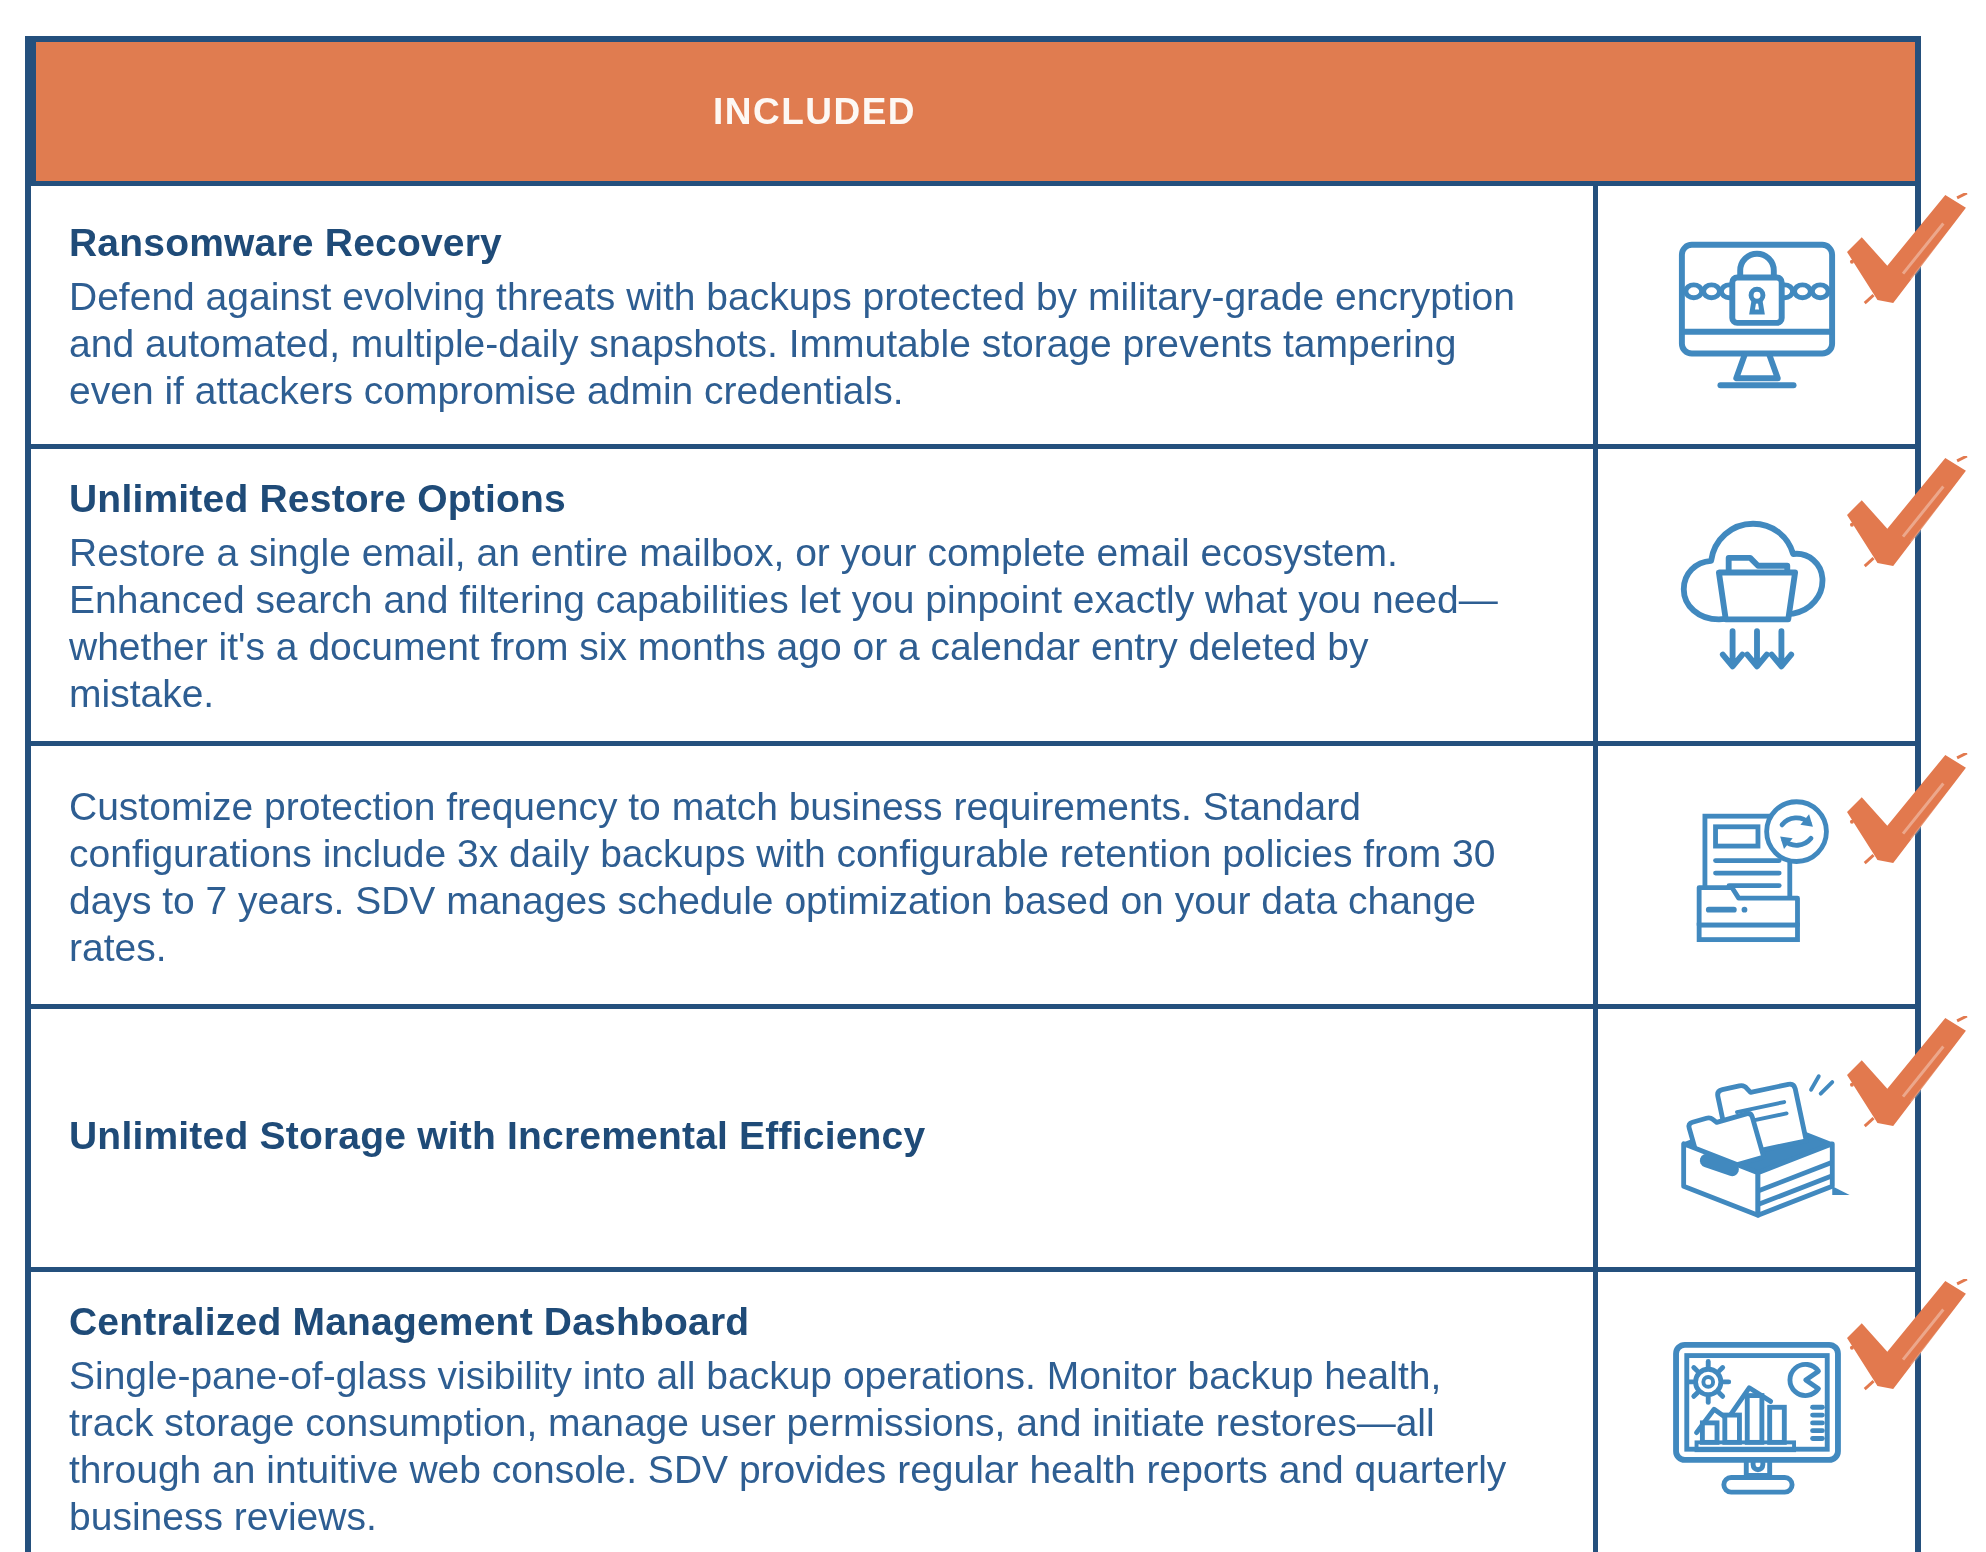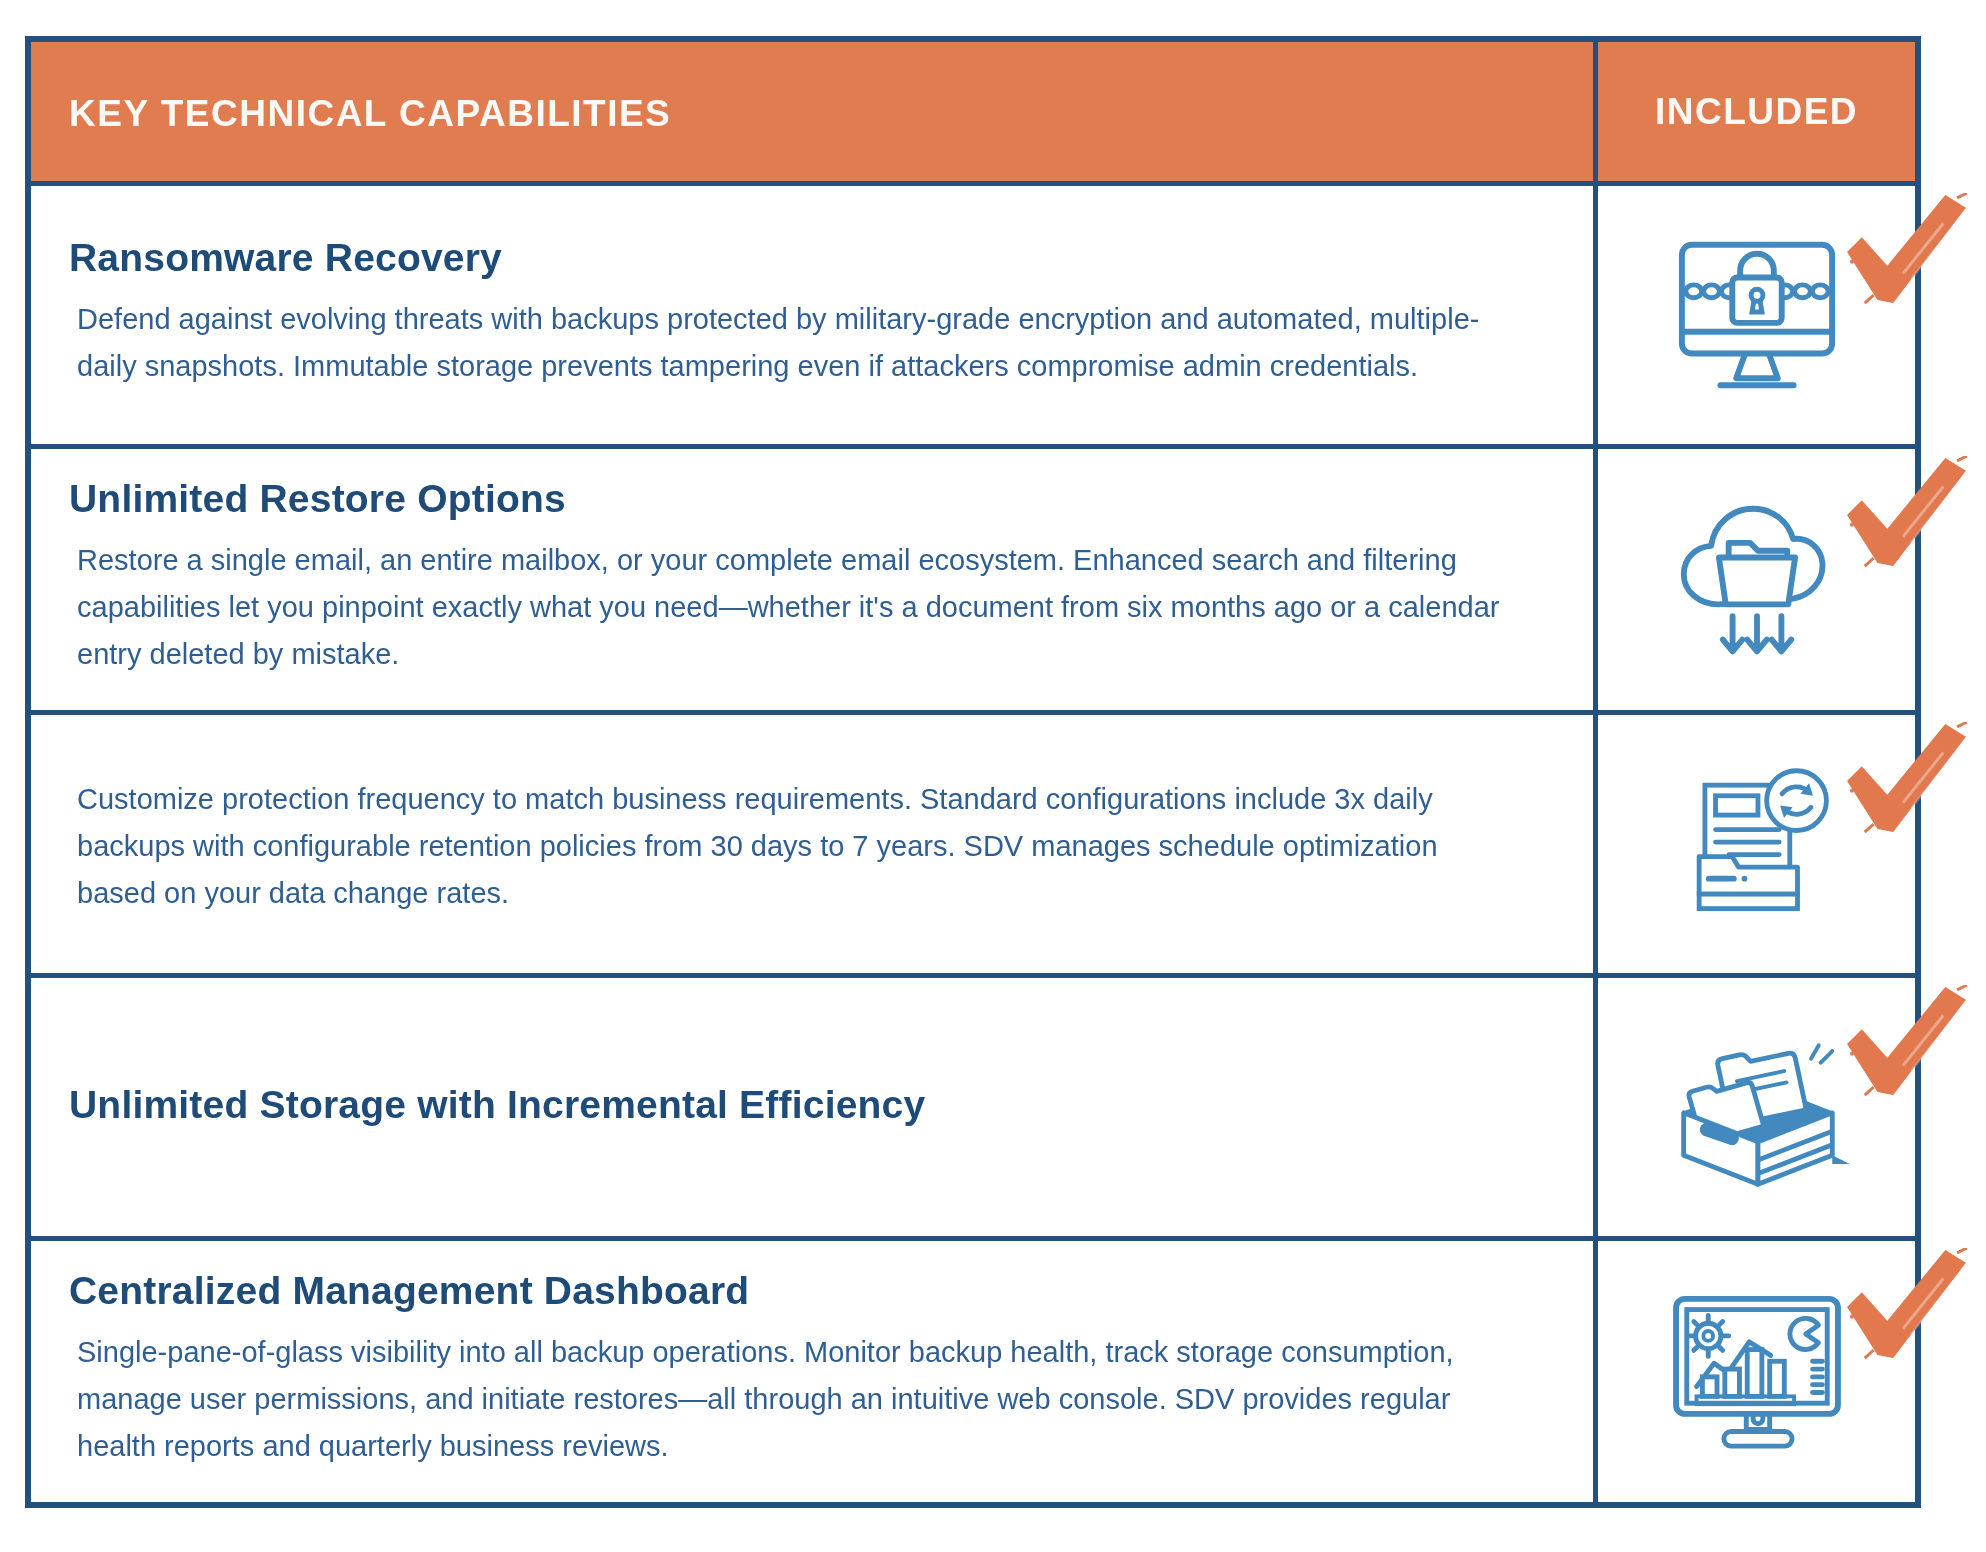--- a/index.html
+++ b/index.html
@@ -59,24 +59,24 @@
   }
   .row-title {
     color: var(--title-text);
     font-size: 39px;
     font-weight: bold;
     margin: 0 0 8px 0;
     letter-spacing: 0.2px;
   }
   .row-body {
     color: var(--body-text);
-    font-size: 29px;
+    font-size: 39px;
     line-height: 47px;
     max-width: 1485px;
-    margin: 8px;
+    margin: 0;
     font-weight: 400;
   }
   .cap-icon { display: block; }
   .check {
     position: absolute;
     top: 7px;
     right: -54px;
     width: 128px;
     height: 114px;
   }
@@ -93,23 +93,20 @@
       <path d="M118 5 L128 0" stroke="var(--check)" stroke-width="3" fill="none"></path>
       <path d="M33 104 L24 112" stroke="var(--check)" stroke-width="3" fill="none"></path>
       <circle cx="11" cy="70" r="2" fill="var(--check)"></circle>
     </g>
   </defs>
 </svg>
 
 <div class="cap-table">
 
   <div class="t-row header">
-    <div class="cell-cap">
-      <span class="header-label">KEY TECHNICAL CAPABILITIES</span>
-    </div>
     <div class="cell-inc" style="border-left-color: var(--border);">
       <span class="header-label">INCLUDED</span>
     </div>
   </div>
 
   <div class="t-row">
     <div class="cell-cap">
       <p class="row-title">Ransomware Recovery</p>
       <p class="row-body">Defend against evolving threats with backups protected by military-grade encryption and automated, multiple-daily snapshots. Immutable storage prevents tampering even if attackers compromise admin credentials.</p>
     </div>

